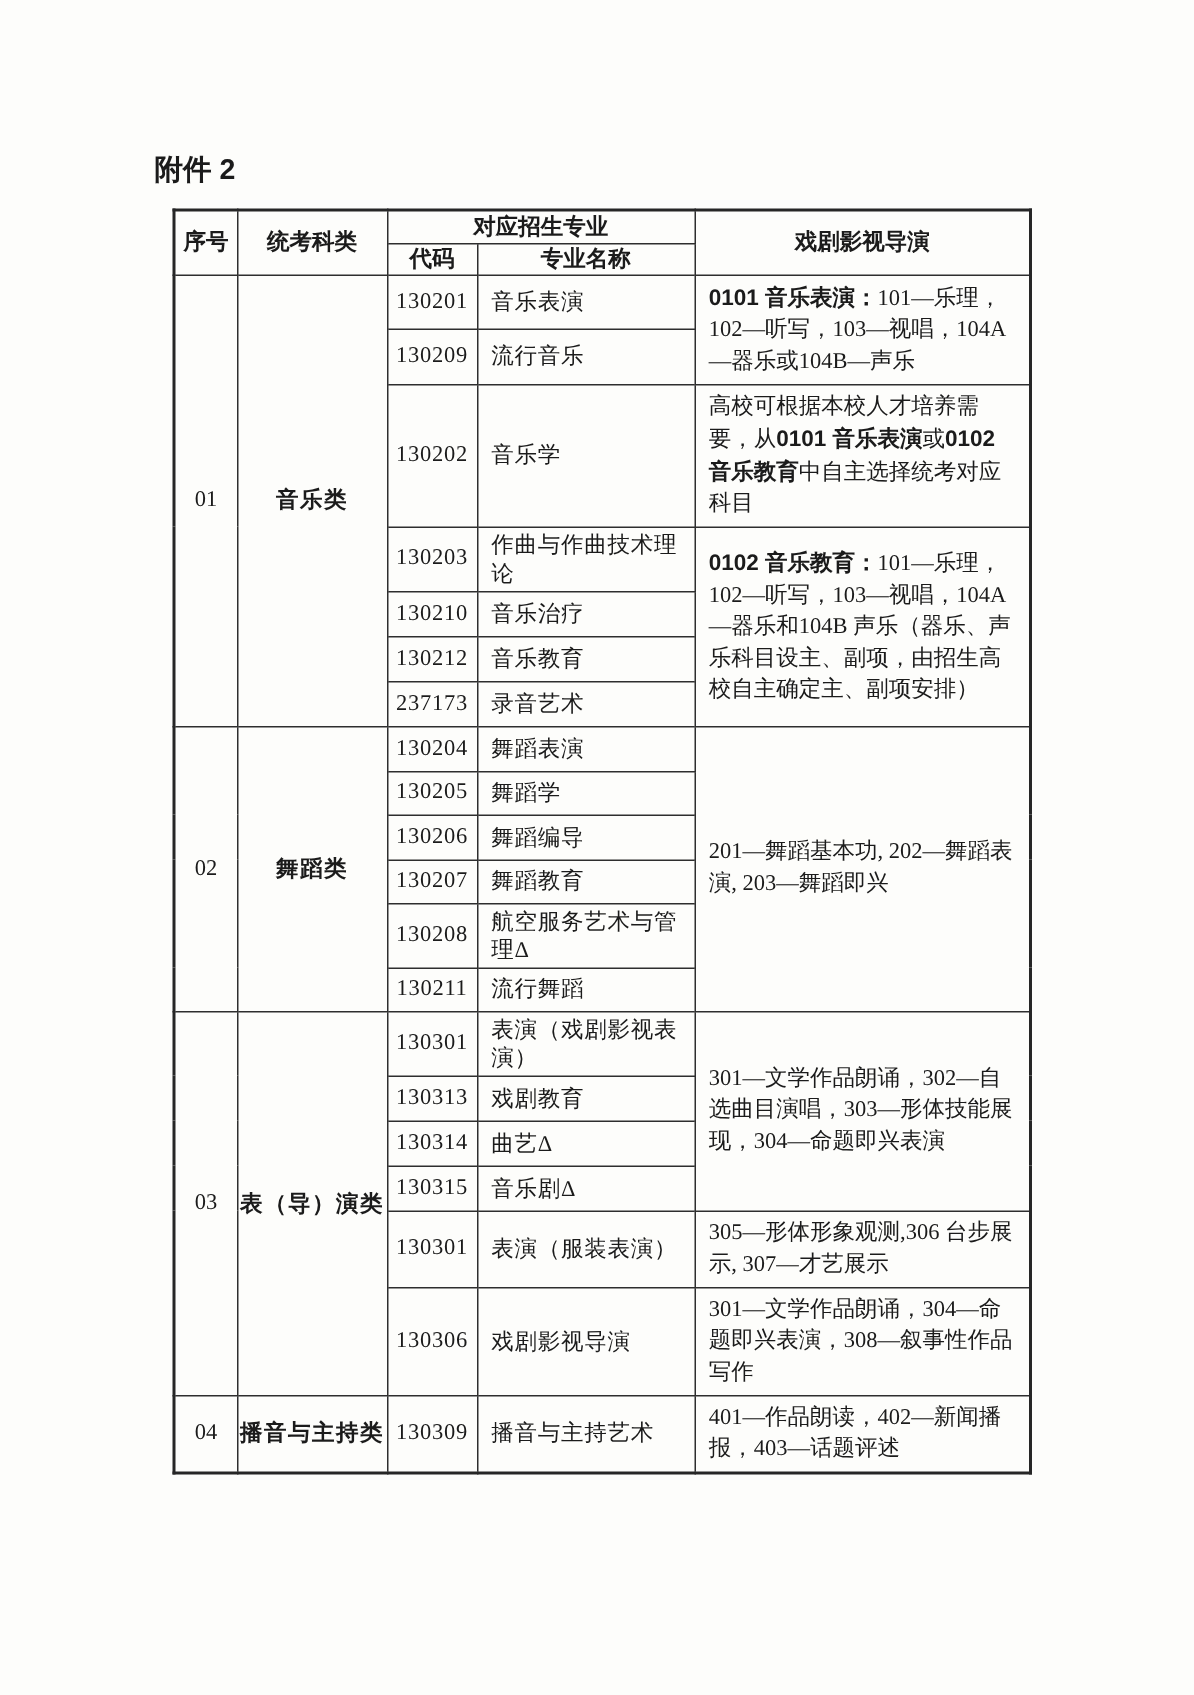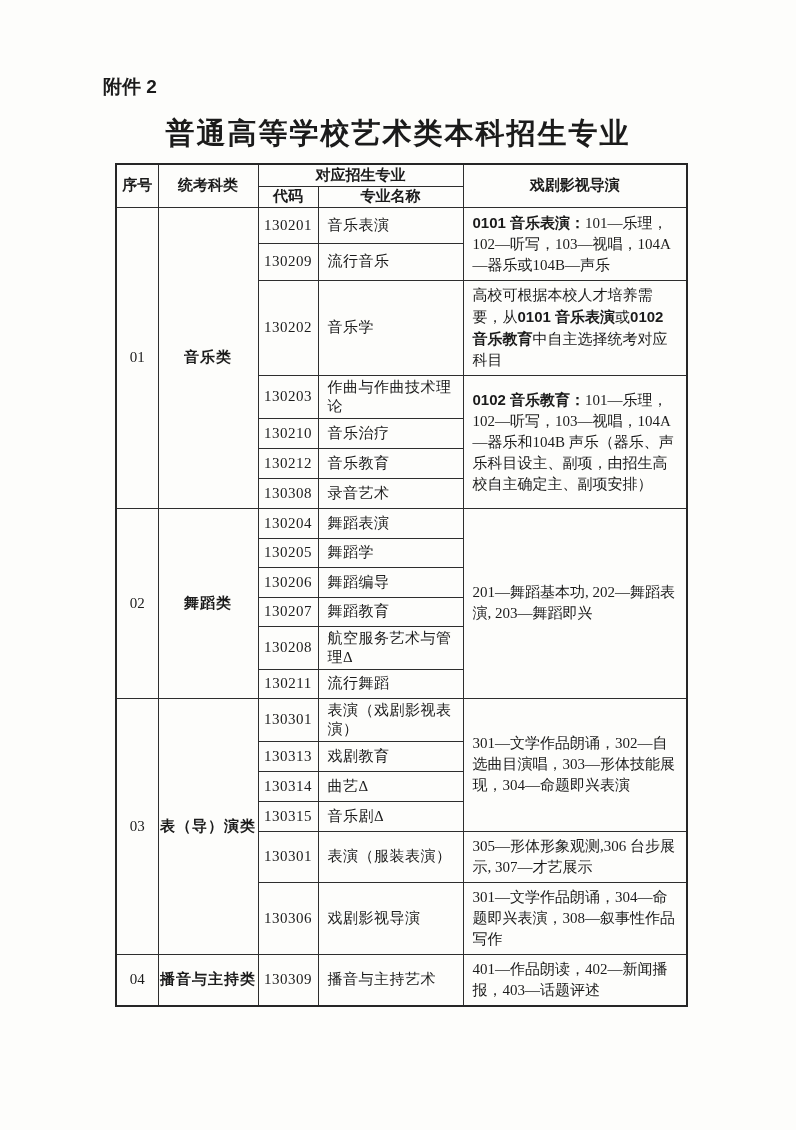--- a/index.html
+++ b/index.html
@@ -3,21 +3,21 @@
 <meta charset="utf-8">
 <style>
   html, body { margin: 0; padding: 0; }
   body {
     width: 796px; height: 1130px;
     background: #fdfdfb;
     color: #1b1b1b;
     font-family: "Liberation Serif", "DejaVu Serif", serif;
     overflow: hidden;
   }
-  .page { box-sizing: border-box; width: 796px; height: 1130px; padding-top: 74px; }
+  .page { box-sizing: border-box; width: 796px; height: 1130px; padding-top: 100px; }
 
   .attachment {
     margin: 0 0 13px 103px;
     font-family: "Liberation Sans", "DejaVu Sans", sans-serif;
     font-weight: 600;
     font-size: 19px;
   }
   .title-line {
     text-align: center;
     font-family: "Liberation Sans", "DejaVu Sans", sans-serif;
@@ -60,21 +60,20 @@
     font-family: "Liberation Sans", "DejaVu Sans", sans-serif;
     font-weight: 700;
   }
 </style>
 </head>
 <body>
 
 <div class="page">
 
   <div class="attachment">附件 2</div>
-  <h1 class="title-line">普通高等学校艺术类本科招生专业</h1>
 
   <table class="main">
     <colgroup>
       <col style="width:42px">
         <col style="width:100px">
         <col style="width:60px">
         <col style="width:145px">
         <col style="width:224px">
     </colgroup>
     <thead>
@@ -114,21 +113,21 @@
       </tr>
       <tr class="h30">
         <td class="code">130210</td>
         <td class="major">音乐治疗</td>
       </tr>
       <tr class="h30">
         <td class="code">130212</td>
         <td class="major">音乐教育</td>
       </tr>
       <tr class="h30">
-        <td class="code">130308</td>
+        <td class="code">237173</td>
         <td class="major">录音艺术</td>
       </tr>
 
       <tr class="h30">
         <td class="seq" rowspan="6">02</td>
         <td class="cat" rowspan="6">舞蹈类</td>
         <td class="code">130204</td>
         <td class="major">舞蹈表演</td>
         <td class="subject" rowspan="6"><span>201—舞蹈基本功, 202—舞蹈表演, 203—舞蹈即兴</span></td>
       </tr>

